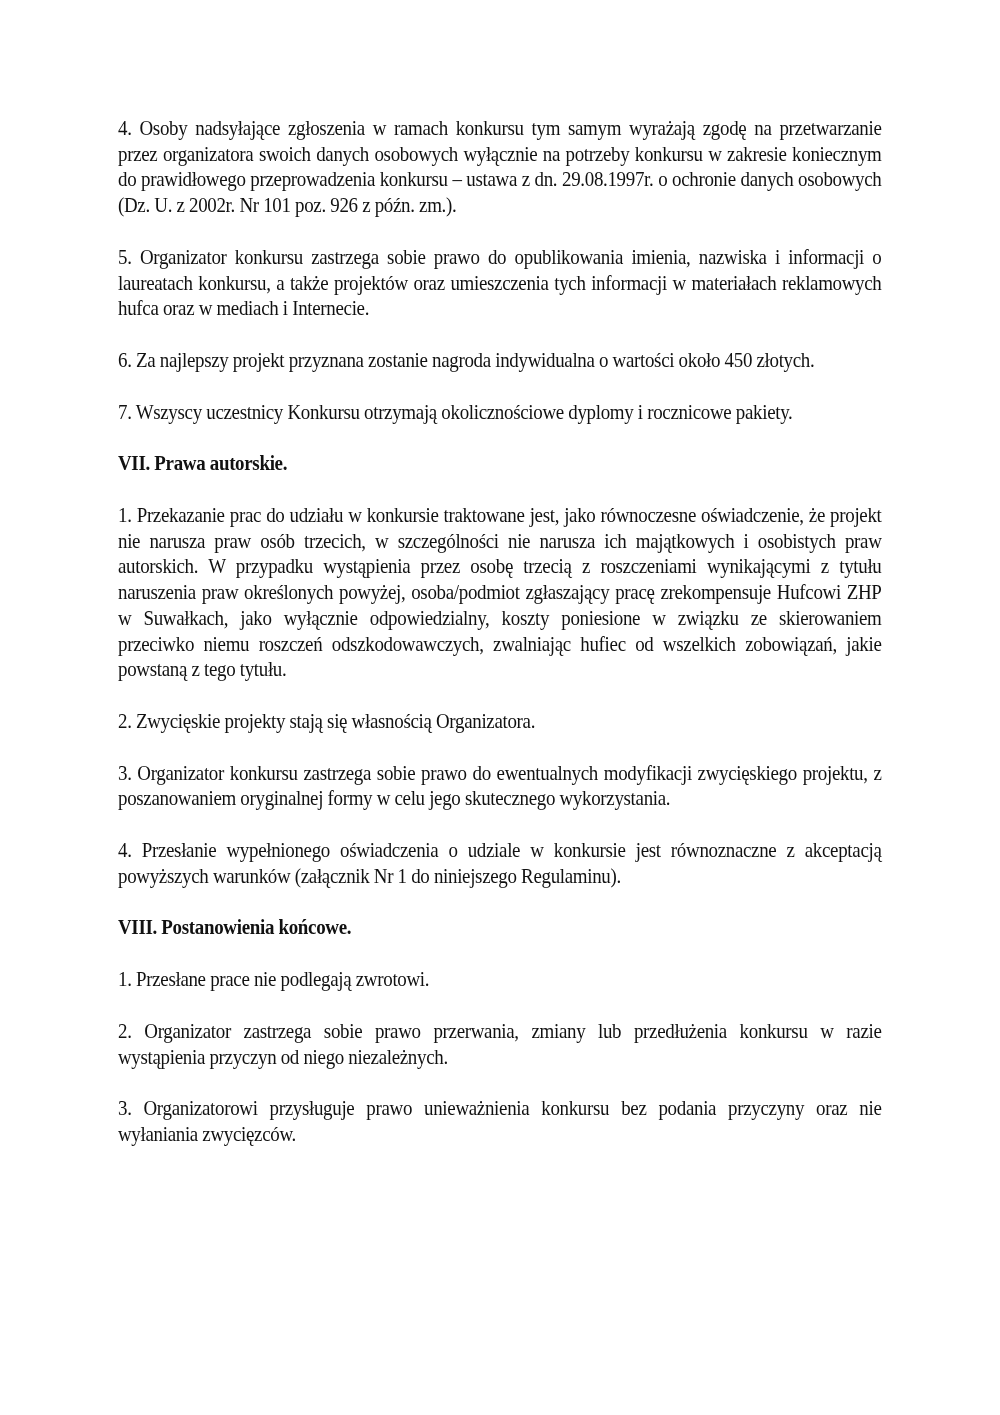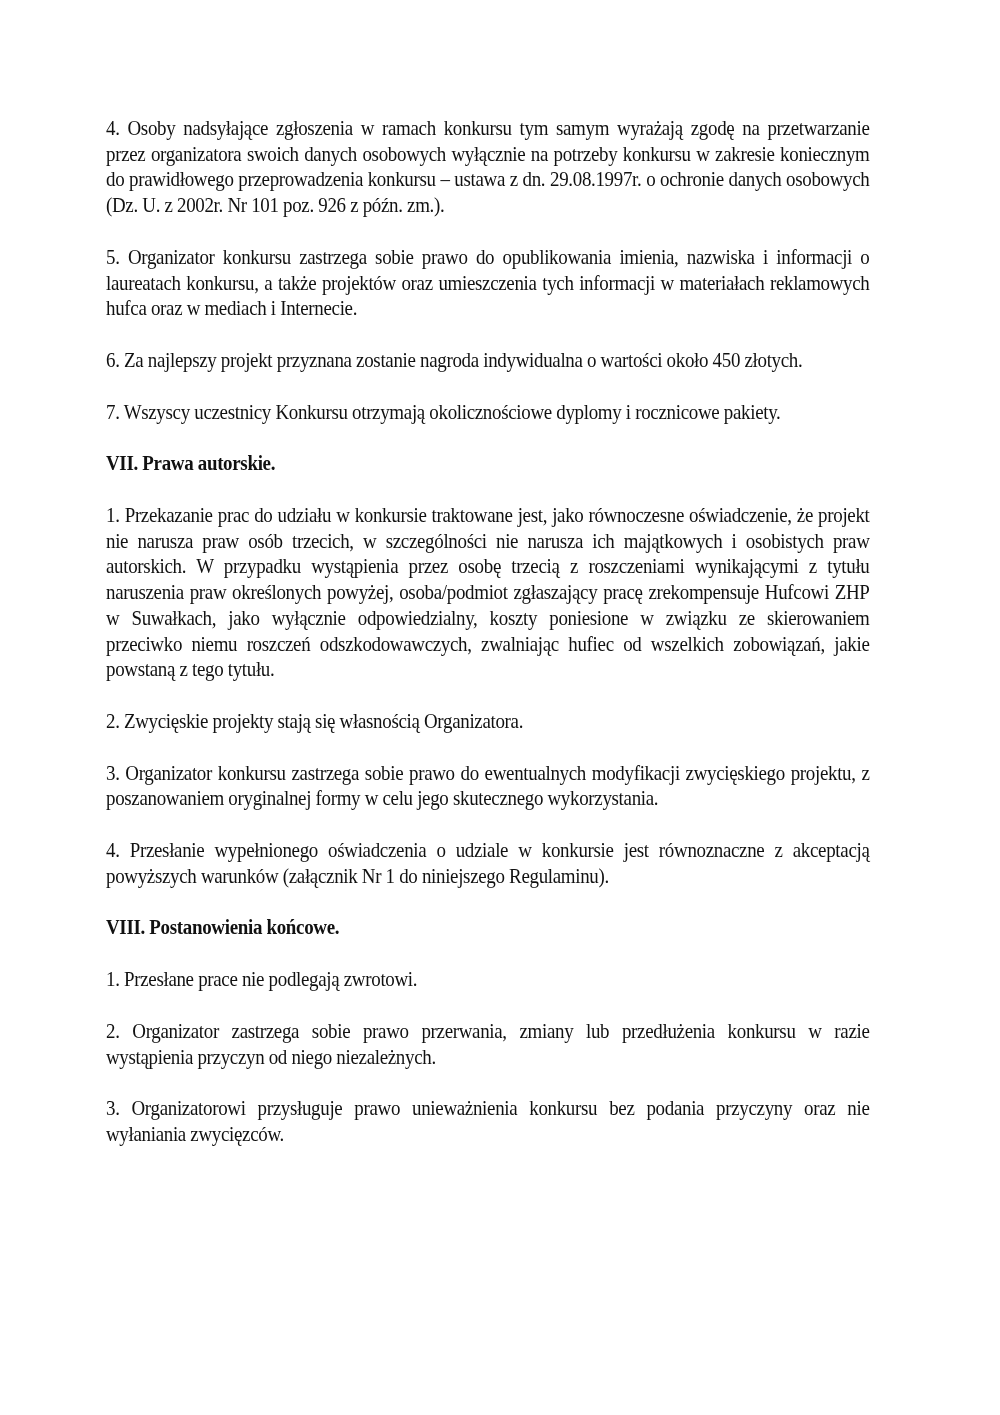--- a/index.html
+++ b/index.html
@@ -10,21 +10,21 @@
     body {
       width: 1000px;
       height: 1415px;
       overflow: hidden;
       position: relative;
       font-family: "Liberation Serif", serif;
       color: #111111;
     }
     .page {
       position: absolute;
-      left: 106px;
+      left: 118px;
       top: 116px;
       width: 764px;
     }
     .para {
       font-size: 20.4px;
       line-height: 25.7px;
       text-align: justify;
       margin: 0 0 26px 0;
       letter-spacing: -0.35px;
       word-spacing: 0px;

